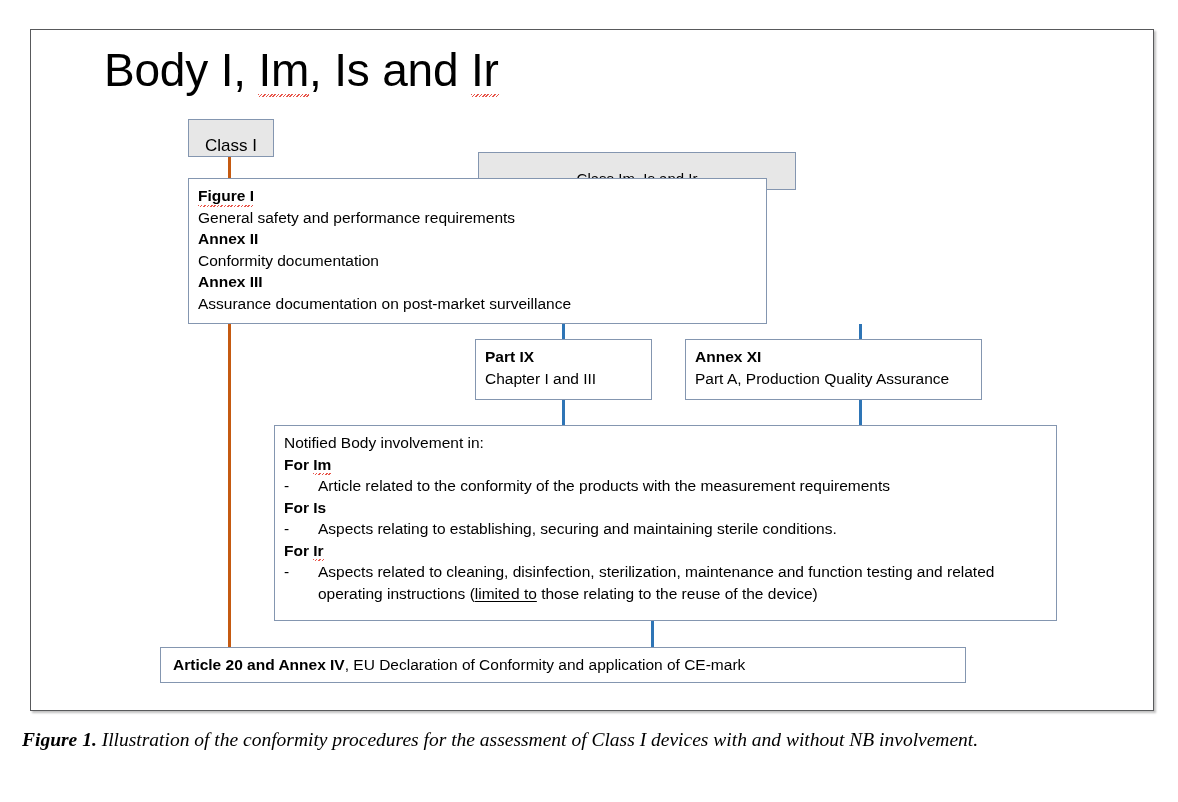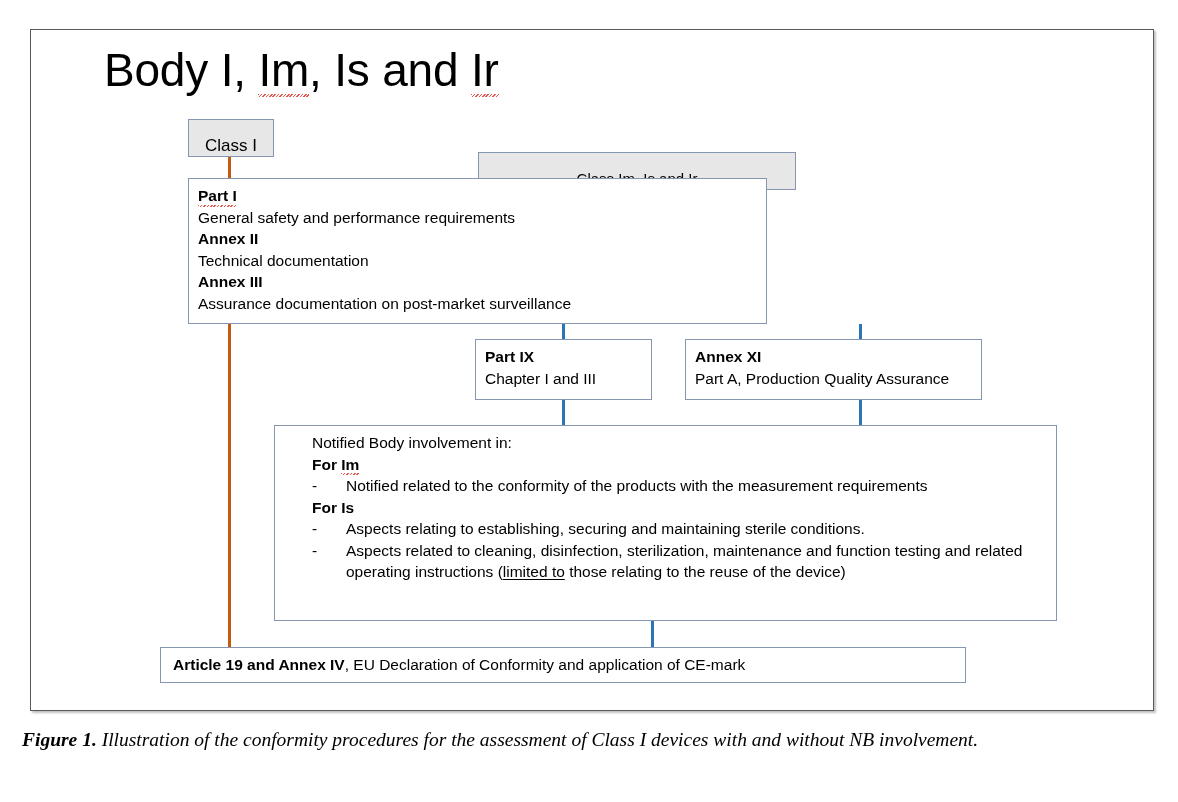--- a/index.html
+++ b/index.html
@@ -88,21 +88,21 @@
     padding: 6px 9px;
   }
   .node b { font-weight: bold; }
 
   
   #node-class-i      { left: 157px; top: 89px;  width: 86px;  height: 38px; font-size: 17px; }
   #node-class-imisir { left: 447px; top: 89px;  width: 318px; height: 38px; font-size: 15px; margin-top: 33px; }
   #node-annexes      { left: 157px; top: 148px; width: 579px; height: 146px; }
   #node-annex-ix     { left: 444px; top: 309px; width: 177px; height: 61px; }
   #node-annex-xi     { left: 654px; top: 309px; width: 297px; height: 61px; }
-  #node-nb           { left: 243px; top: 395px; width: 783px; height: 196px; padding-left: 28px; }
+  #node-nb           { left: 243px; top: 395px; width: 783px; height: 196px; }
   #node-article19    { left: 129px; top: 617px; width: 806px; height: 36px;
                        display: flex; align-items: center; }
 
   
   .annex-row { white-space: nowrap; }
 
   
   .nb-line { white-space: nowrap; }
   .nb-bullet {
     display: flex;
@@ -169,24 +169,24 @@
     <div class="node gray" id="node-class-i">
       <span>Class I</span>
     </div>
 
     <div class="node gray" id="node-class-imisir">
       <span><span>Class </span><span class="sq-underline sm">Im</span><span>, Is and </span><span class="sq-underline sm">Ir</span></span>
     </div>
 
     <div class="node" id="node-annexes">
       <div class="pad">
-        <div class="annex-row"><b class="sq-underline sm">Part I</b></div>
+        <div class="annex-row"><b class="sq-underline sm">Figure I</b></div>
         <div class="annex-row">General safety and performance requirements</div>
         <div class="annex-row"><b>Annex II</b></div>
-        <div class="annex-row">Technical documentation</div>
+        <div class="annex-row">Conformity documentation</div>
         <div class="annex-row"><b>Annex III</b></div>
         <div class="annex-row">Assurance documentation on post-market surveillance</div>
       </div>
     </div>
 
     <div class="node" id="node-annex-ix">
       <div class="pad">
         <div><b>Part IX</b></div>
         <div>Chapter I and III</div>
       </div>
@@ -199,38 +199,39 @@
       </div>
     </div>
 
     <div class="node" id="node-nb">
       <div class="pad">
         <div class="nb-line">Notified Body involvement in:</div>
 
         <div class="nb-line"><b>For </b><b class="sq-underline sm">Im</b></div>
         <div class="nb-bullet">
           <span class="dash">-</span>
-          <span class="txt">Notified related to the conformity of the products with the measurement requirements</span>
+          <span class="txt">Article related to the conformity of the products with the measurement requirements</span>
         </div>
 
         <div class="nb-line"><b>For </b><b>Is</b></div>
         <div class="nb-bullet">
           <span class="dash">-</span>
           <span class="txt">Aspects relating to establishing, securing and maintaining sterile conditions.</span>
         </div>
 
+        <div class="nb-line"><b>For </b><b class="sq-underline sm">Ir</b></div>
         <div class="nb-bullet">
           <span class="dash">-</span>
           <span class="txt"><span>Aspects related to cleaning, disinfection, sterilization, maintenance and function testing and related operating instructions (</span><span class="u-line">limited to</span><span> those relating to the reuse of the device)</span></span>
         </div>
       </div>
     </div>
 
     <div class="node" id="node-article19">
       <div class="pad" style="padding-left:12px;">
-        <span><b>Article 19 and Annex IV</b></span><span>, EU Declaration of Conformity and application of CE-mark</span>
+        <span><b>Article 20 and Annex IV</b></span><span>, EU Declaration of Conformity and application of CE-mark</span>
       </div>
     </div>
 
   </div>
 </div>
 
 <div id="caption"><span class="cap-label">Figure 1.</span><span> Illustration of the conformity procedures for the assessment of Class I devices with and without NB involvement.</span></div>
 
 </body></html>

